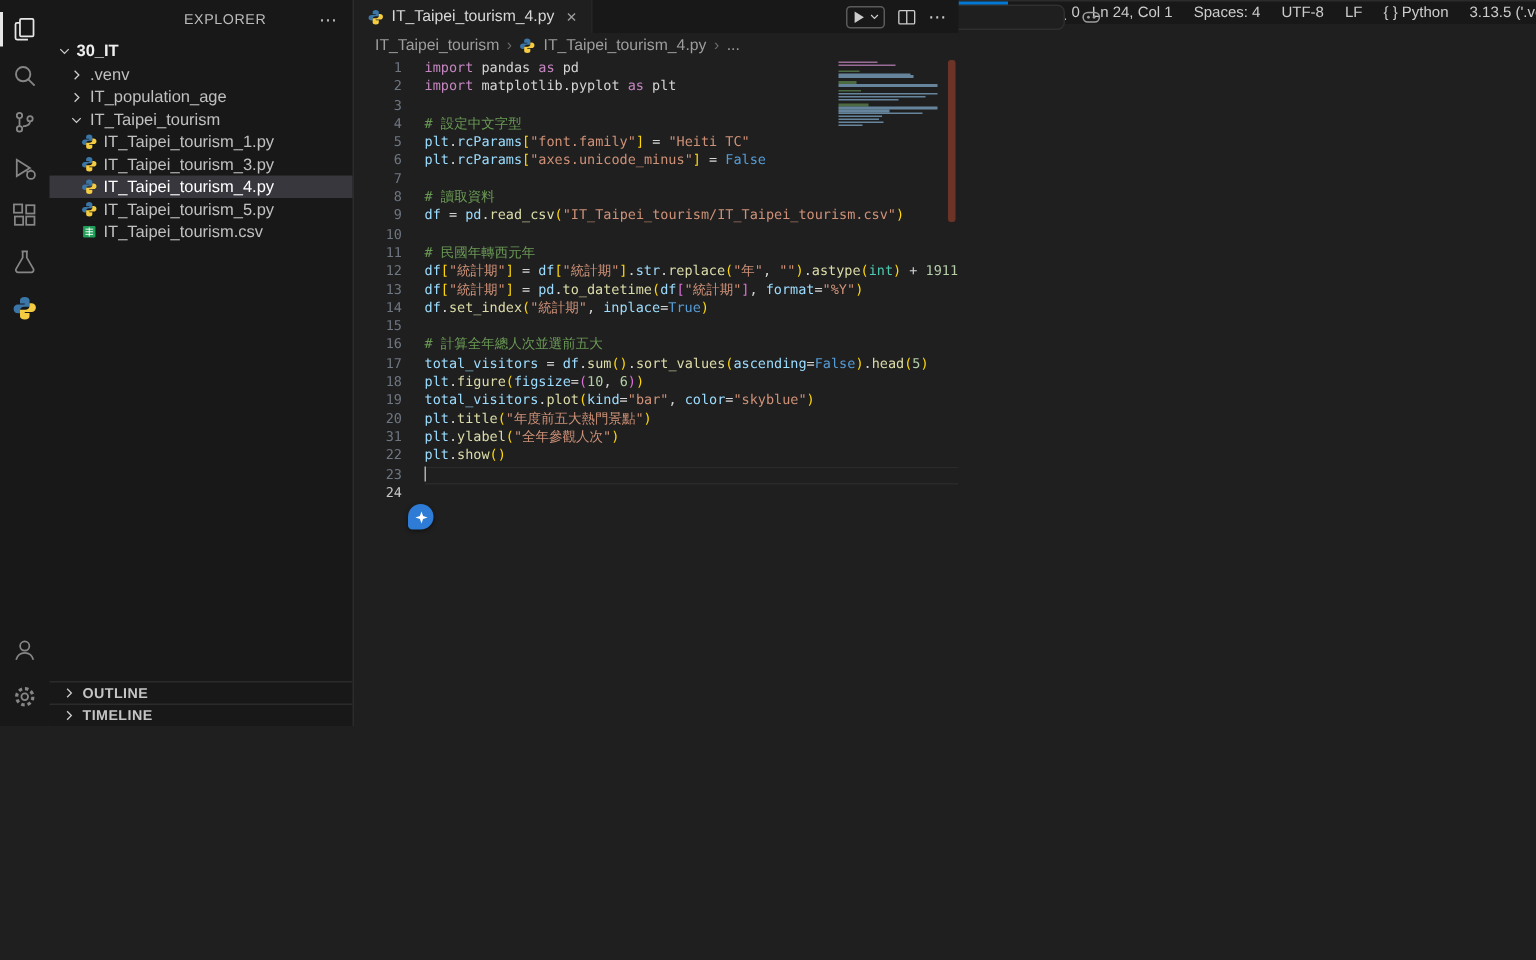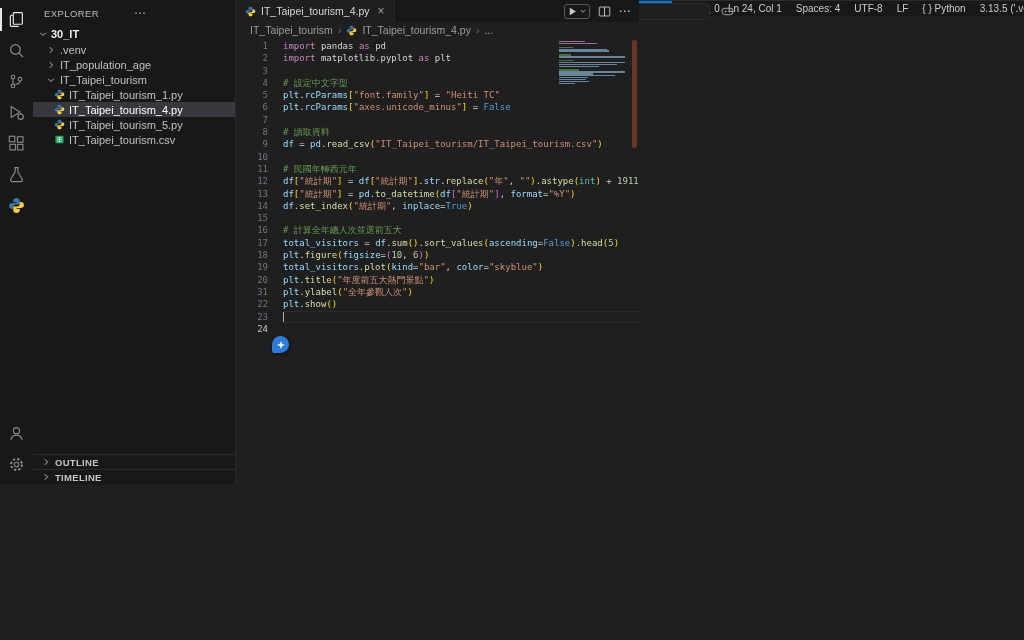--- a/index.html
+++ b/index.html
@@ -25,21 +25,21 @@
   
   .activitybar { width:33px; flex:0 0 auto; background:#181818; display:flex; flex-direction:column; align-items:center; padding-top:4px; }
   .ab-item { width:33px; height:31px; display:flex; align-items:center; justify-content:center; color:#868686; position:relative; }
   .ab-item svg { width:17px; height:17px; }
   .ab-item.active { color:#e7e7e7; }
   .ab-item.active::after { content:""; position:absolute; left:0; top:4px; bottom:4px; width:2px; background:#e7e7e7; }
   .ab-bottom { margin-top:auto; margin-bottom:4px; display:flex; flex-direction:column; align-items:center; }
 
   
   .sidebar { width:203px; flex:0 0 auto; background:#181818; border-right:1px solid #2b2b2b; display:flex; flex-direction:column; font-size:11px; }
-  .sb-header { height:26px; flex:0 0 auto; display:flex; align-items:center; justify-content:flex-start;
+  .sb-header { height:26px; flex:0 0 auto; display:flex; align-items:center; justify-content:flex-end;
     padding:0 10px 0 11px; font-size:9.5px; letter-spacing:.4px; color:#bbbbbb;gap:35px; }
   .sb-more { color:#bbbbbb; font-size:12px; cursor:default; }
   .root-row { height:16px; display:flex; align-items:center; gap:2px; padding-left:3px; color:#eeeeee; font-weight:bold; font-size:11px; }
   .t-ico { width:13px; height:12px; display:inline-flex; align-items:center; justify-content:center; flex:0 0 auto; }
   .t-ico svg { width:11px; height:11px; }
   .chev svg { width:10px; height:10px; }
   .tree { flex:0 0 auto; }
   .tree-row { height:15px; display:flex; align-items:center; gap:3px; color:#c0c0c0; white-space:nowrap; }
   .tree-row.selected { background:#37373d; color:#ffffff; }
   .sb-bottom { margin-top:auto; }
@@ -255,20 +255,29 @@
             <span>IT_Taipei_tourism</span>
           </div>
           <div class="tree-row" style="padding-left: 20px;">
             <span class="t-ico">
               <svg viewBox="0 0 16 16">
                 <path fill="#3a76a8" d="M7.9 1C6 1 5 1.9 5 3.2V5h3v.7H3.8C2.2 5.7 1 6.8 1 8.5s1.2 2.7 2.8 2.7H5V9.4C5 8 6.2 7 7.6 7H11V3.2C11 1.9 9.9 1 7.9 1z"></path>
                 <path fill="#f5cb41" d="M8.1 15c1.9 0 2.9-.9 2.9-2.2V11H8v-.7h4.2c1.6 0 2.8-1.1 2.8-2.8S13.8 4.8 12.2 4.8H11v1.8C11 8 9.8 9 8.4 9H5v3.8C5 14.1 6.1 15 8.1 15z"></path>
               </svg>
             </span>
             <span>IT_Taipei_tourism_1.py</span>
+          </div>
+          <div class="tree-row" style="padding-left: 20px;">
+            <span class="t-ico">
+              <svg viewBox="0 0 16 16">
+                <path fill="#3a76a8" d="M7.9 1C6 1 5 1.9 5 3.2V5h3v.7H3.8C2.2 5.7 1 6.8 1 8.5s1.2 2.7 2.8 2.7H5V9.4C5 8 6.2 7 7.6 7H11V3.2C11 1.9 9.9 1 7.9 1z"></path>
+                <path fill="#f5cb41" d="M8.1 15c1.9 0 2.9-.9 2.9-2.2V11H8v-.7h4.2c1.6 0 2.8-1.1 2.8-2.8S13.8 4.8 12.2 4.8H11v1.8C11 8 9.8 9 8.4 9H5v3.8C5 14.1 6.1 15 8.1 15z"></path>
+              </svg>
+            </span>
+            <span>IT_Taipei_tourism_3.py</span>
           </div>
           <div class="tree-row selected" style="padding-left: 20px;">
             <span class="t-ico">
               <svg viewBox="0 0 16 16">
                 <path fill="#3a76a8" d="M7.9 1C6 1 5 1.9 5 3.2V5h3v.7H3.8C2.2 5.7 1 6.8 1 8.5s1.2 2.7 2.8 2.7H5V9.4C5 8 6.2 7 7.6 7H11V3.2C11 1.9 9.9 1 7.9 1z"></path>
                 <path fill="#f5cb41" d="M8.1 15c1.9 0 2.9-.9 2.9-2.2V11H8v-.7h4.2c1.6 0 2.8-1.1 2.8-2.8S13.8 4.8 12.2 4.8H11v1.8C11 8 9.8 9 8.4 9H5v3.8C5 14.1 6.1 15 8.1 15z"></path>
               </svg>
             </span>
             <span>IT_Taipei_tourism_4.py</span>
           </div>

